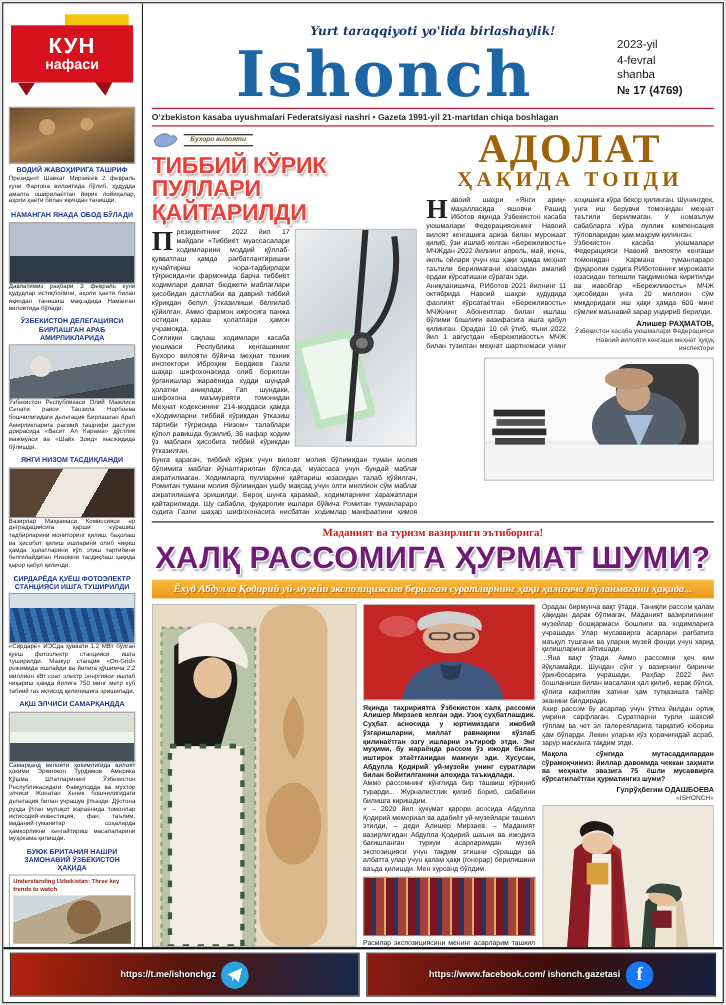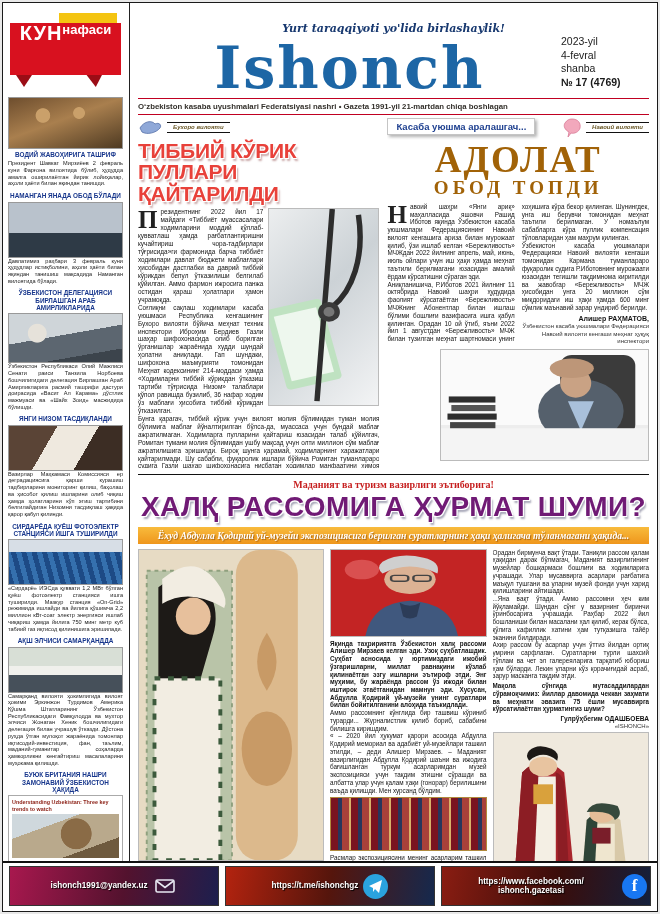--- a/index.html
+++ b/index.html
@@ -7,21 +7,21 @@
   body { width:660px; height:914px; font-family:"Liberation Sans", sans-serif; }
   .page { width:656px; height:910px; margin:2px; background:#fff; border:1.6px solid #1a1a1a;
           display:flex; flex-direction:column; overflow:hidden; }
   .content-row { flex:1; display:flex; min-height:0; }
 
   
   .sidebar { width:127px; min-width:127px; border-right:1.3px solid #222; padding:4px 6px 2px 5px; overflow:hidden; }
   .kun-logo { position:relative; height:76px; margin:6px 2px 8px; }
   .kun-yellow { position:absolute; top:0; right:4px; width:58px; height:24px; background:#f4c411; }
   .kun-red { position:absolute; top:10px; left:0; right:0; height:52px; background:#d8111f; color:#fff;
-             display:flex; flex-direction:row; justify-content:center; text-align:center; z-index:2; }
+             display:flex; flex-direction:column; justify-content:center; text-align:center; z-index:2; }
   .kun-red .t1 { font-size:20px; font-weight:bold; letter-spacing:1px; line-height:1; }
   .kun-red .t2 { font-size:13px; font-weight:bold; line-height:1.05; }
   .kun-fold-a { position:absolute; left:6px; top:62px; width:16px; height:12px; background:#9b0d16;
                 clip-path:polygon(0 0,100% 0,50% 100%); z-index:1; }
   .kun-fold-b { position:absolute; right:18px; top:60px; width:18px; height:14px; background:#9b0d16;
                 clip-path:polygon(0 0,100% 0,60% 100%); z-index:1; }
   .sb-item { margin-bottom:5px; }
   .sb-title { font-size:6.4px; font-weight:bold; color:#17368c; text-align:center; line-height:1.15; margin:2px 0; }
   .sb-text { font-size:5.6px; line-height:1.2; color:#222; text-align:justify; }
   .ph { width:100%; border:0.5px solid #999; }
@@ -227,34 +227,23 @@
             </div>
             <p><span class="dropcap">П</span><span>резидентнинг 2022 йил 17 майдаги «Тиббиёт муассасалари ходимларини моддий қўллаб-қувватлаш ҳамда рағбатлантиришни кучайтириш чора-тадбирлари тўғрисида»ги фармонида барча тиббиёт ходимлари давлат бюджети маблағлари ҳисобидан дастлабки ва даврий тиббий кўрикдан бепул ўтказилиши белгилаб қўйилган. Аммо фармон ижросига панжа остидан қараш ҳолатлари ҳамон учрамоқда.</span></p>
             <p>Соғлиқни сақлаш ходимлари касаба уюшмаси Республика кенгашининг Бухоро вилояти бўйича меҳнат техник инспектори Иброҳим Бердиев Газли шаҳар шифохонасида олиб борилган ўрганишлар жараёнида худди шундай ҳолатни аниқлади. Гап шундаки, шифохона маъмурияти томонидан Меҳнат кодексининг 214-моддаси ҳамда «Ходимларни тиббий кўрикдан ўтказиш тартиби тўғрисида Низом» талаблари қўпол равишда бузилиб, 36 нафар ходим ўз маблағи ҳисобига тиббий кўрикдан ўтказилган.</p>
             <p>Бунга қарагач, тиббий кўрик учун вилоят молия бўлимидан туман молия бўлимига маблағ йўналтирилган бўлса-да, муассаса учун бундай маблағ ажратилмаган. Ходимларга пулларини қайтариш юзасидан талаб қўйилгач, Ромитан тумани молия бўлимидан ушбу мақсад учун олти миллион сўм маблағ ажратилишига эришилди. Бироқ шунга қарамай, ходимларнинг харажатлари қайтарилмади. Шу сабабли, фуқаролик ишлари бўйича Ромитан туманлараро судига Газли шаҳар шифохонасига нисбатан ходимлар манфаатини ҳимоя қилган ҳолда даъво аризаси киритилди.</p>
 
           </div>
 
         </article>
 
         <article class="art2">
-          <div class="kicker-row">
-            <span class="kicker-box">Касаба уюшма аралашгач...</span>
-            <span class="badge right">
-              <span>
-                <svg width="22" height="20" viewBox="0 0 22 20">
-                    <path d="M11 1 C17 1 20 5 19 10 C18 14 13 16 10 15 L7 19 L8 14 C4 12 2 8 4 5 C6 2 8 1 11 1 Z" fill="#f2a8bc" stroke="#d87a96" stroke-width="0.8"></path>
-                  </svg>
-              </span>
-              <span class="badge-label">Навоий вилояти</span>
-            </span>
-          </div>
           <h2>
             <span class="adolat1">АДОЛАТ</span>
-            <span class="adolat2">ОБОД ТОПДИ</span>
+            <span class="adolat2">ҲАҚИДА ТОПДИ</span>
           </h2>
           <div class="cols2">
             <p><span class="dropcap">Н</span><span>авоий шаҳри «Янги ариқ» маҳалласида яшовчи Рашид Иботов яқинда Ўзбекистон касаба уюшмалари Федерациясининг Навоий вилоят кенгашига ариза билан мурожаат қилиб, ўзи ишлаб келган «Бережливость» МЧЖдан 2022 йилнинг апрель, май, июнь, июль ойлари учун иш ҳақи ҳамда меҳнат таътили берилмагани юзасидан амалий ёрдам кўрсатишни сўраган эди.</span></p>
             <p>Аниқланишича, Р.Иботов 2021 йилнинг 11 октябрида Навоий шаҳри ҳудудида фаолият кўрсатаётган «Бережливость» МЧЖнинг Абонентлар билан ишлаш бўлими бошлиғи вазифасига ишга қабул қилинган. Орадан 10 ой ўтиб, яъни 2022 йил 1 августдан «Бережливость» МЧЖ билан тузилган меҳнат шартномаси унинг хоҳишига кўра бекор қилинган. Шунингдек, унга иш берувчи томонидан меҳнат таътили берилмаган. У номаълум сабабларга кўра пуллик компенсация тўловларидан ҳам маҳрум қилинган.</p>
             <p>Ўзбекистон касаба уюшмалари Федерацияси Навоий вилояти кенгаши томонидан Кармана туманлараро фуқаролик судига Р.Иботовнинг мурожаати юзасидан тегишли тақдимнома киритилди ва жавобгар «Бережливость» МЧЖ ҳисобидан унга 20 миллион сўм миқдоридаги иш ҳақи ҳамда 600 минг сўмлик маънавий зарар ундириб берилди.</p>
             <div class="author-line">Алишер РАҲМАТОВ,</div>
             <div class="author-sub">Ўзбекистон касаба уюшмалари Федерацияси Навоий вилояти кенгаши меҳнат ҳуқуқ инспектори</div>
           </div>
           <div class="stressed-photo">
             <svg width="100%" height="100%" viewBox="0 0 160 90" preserveAspectRatio="none">
@@ -340,29 +329,20 @@
                 <rect x="70" y="96" width="13" height="16" fill="#7a1e2a"></rect>
               </svg>
             </div>
           </div>
         </div>
       </section>
     </main>
   </div>
 
   <footer class="footer-row">
-    <div class="fbanner fb2">
-      <span>ishonch1991@yandex.uz</span>
-      <span class="circ">
-        <svg width="22" height="22" viewBox="0 0 22 22">
-            <rect x="2" y="5" width="18" height="12" rx="1.5" fill="none" stroke="#e8e8f2" stroke-width="1.6"></rect>
-            <path d="M2.5 6 L11 12.5 L19.5 6" fill="none" stroke="#e8e8f2" stroke-width="1.6"></path>
-          </svg>
-      </span>
-    </div>
     <div class="fbanner fb4">
       <span>https://t.me/ishonchgz</span>
       <span class="circ tg">
         <svg width="15" height="15" viewBox="0 0 15 15">
             <polygon points="1,7 14,1 11,14 7,10 5,13 5,9" fill="#fff"></polygon>
           </svg>
       </span>
     </div>
     <div class="fbanner fb3">
       <span>https://www.facebook.com/ ishonch.gazetasi</span>

